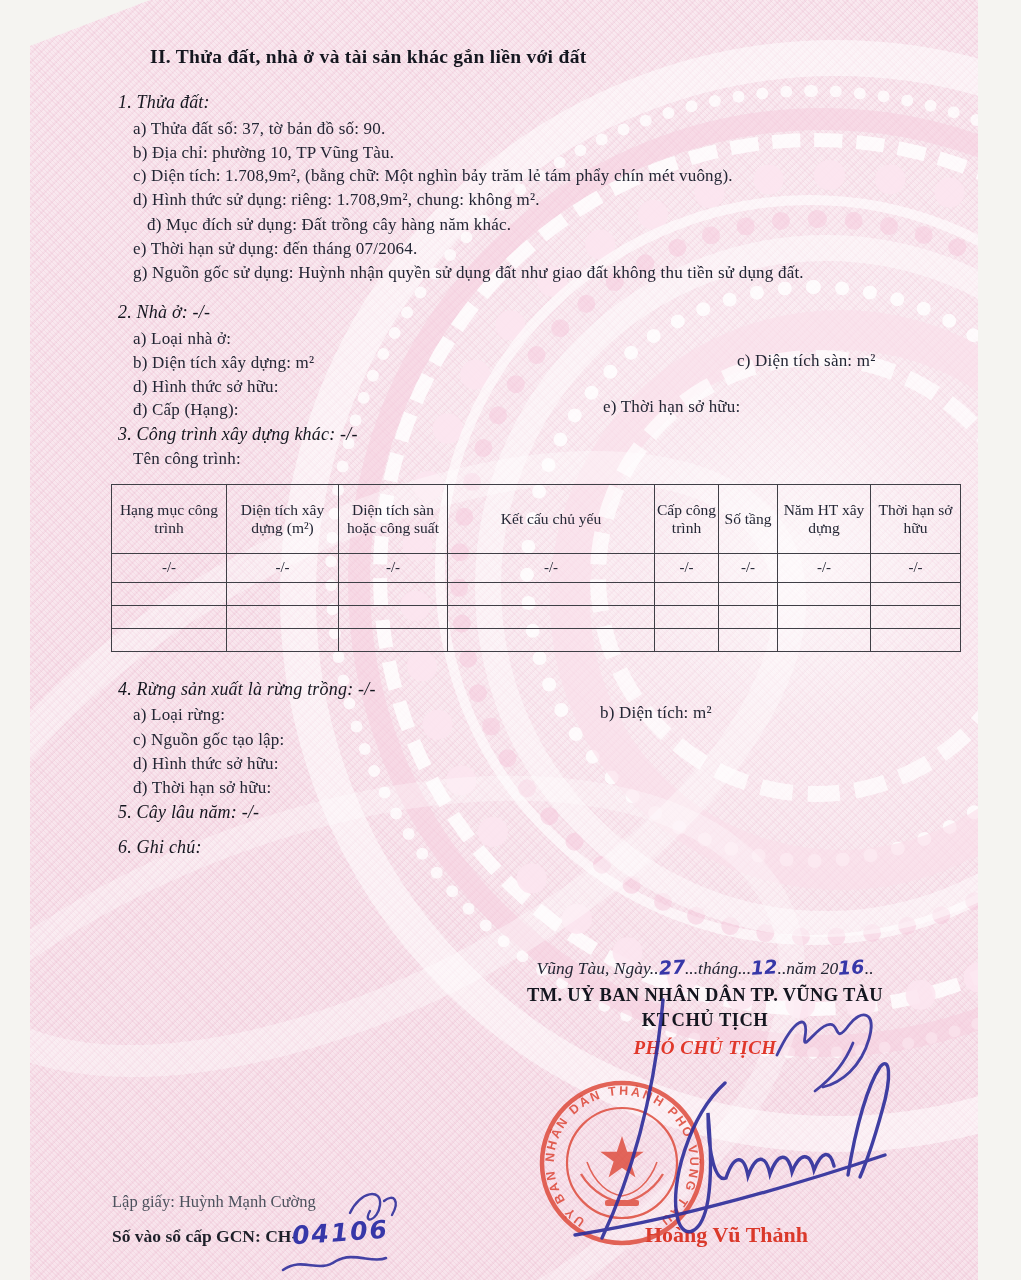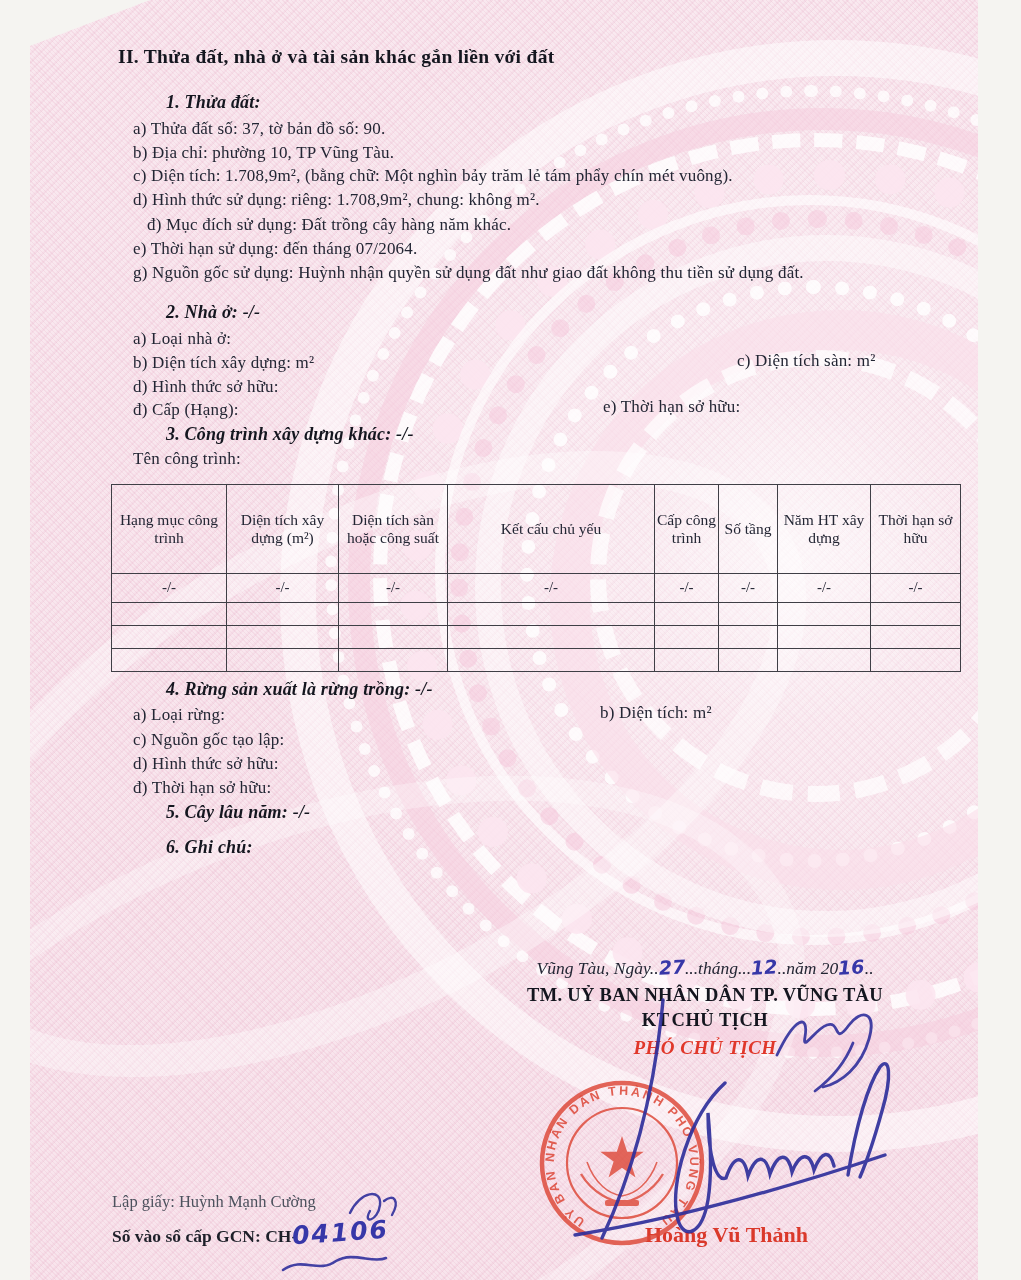--- a/index.html
+++ b/index.html
@@ -17,22 +17,22 @@
       linear-gradient(#f9e8ef,#f8e4ec);
   }
   
   .ring{position:absolute;border-radius:50%;pointer-events:none;}
   .swirl{position:absolute;border-radius:50%;pointer-events:none;}
   .corner-flap{
     position:absolute;left:0;top:0;width:0;height:0;pointer-events:none;
     border-top:46px solid #f5f4f1;border-right:120px solid transparent;
   }
   .line{position:absolute;font-size:17px;color:#232634;white-space:nowrap;letter-spacing:.2px;}
-  .h2{position:absolute;font-size:19.5px;font-weight:bold;color:#14161f;white-space:nowrap;letter-spacing:.3px;}
-  .sec{position:absolute;font-size:18px;font-weight:bold;font-style:italic;color:#14161f;white-space:nowrap;letter-spacing:.2px;margin-left:48px;}
+  .h2{position:absolute;font-size:19.5px;font-weight:bold;color:#14161f;white-space:nowrap;letter-spacing:.3px;margin-left:32px;}
+  .sec{position:absolute;font-size:18px;font-weight:normal;font-style:italic;color:#14161f;white-space:nowrap;letter-spacing:.2px;}
   table.ct{
     position:absolute;border-collapse:collapse;table-layout:fixed;
     font-size:15px;color:#232634;background:transparent;
   }
   table.ct th, table.ct td{
     border:1.4px solid #3f3f46;text-align:center;vertical-align:middle;
     padding:1px 2px;font-weight:normal;line-height:1.18;
   }
   table.ct th{font-size:15.5px;}
   .sign-col{position:absolute;text-align:center;}
@@ -97,21 +97,21 @@
       <col style="width:115px">
         <col style="width:112px">
         <col style="width:109px">
         <col style="width:207px">
       <col style="width:64px">
         <col style="width:59px">
         <col style="width:93px">
         <col style="width:90px">
     </colgroup>
     <tbody>
-        <tr style="height:89px">
+        <tr style="height:69px">
       <th>Hạng mục công trình</th>
       <th>Diện tích xây dựng (m²)</th>
       <th>Diện tích sàn hoặc công suất</th>
       <th>Kết cấu chủ yếu</th>
       <th>Cấp công trình</th>
       <th>Số tầng</th>
       <th>Năm HT xây dựng</th>
       <th>Thời hạn sở hữu</th>
     </tr>
     <tr style="height:29px">

